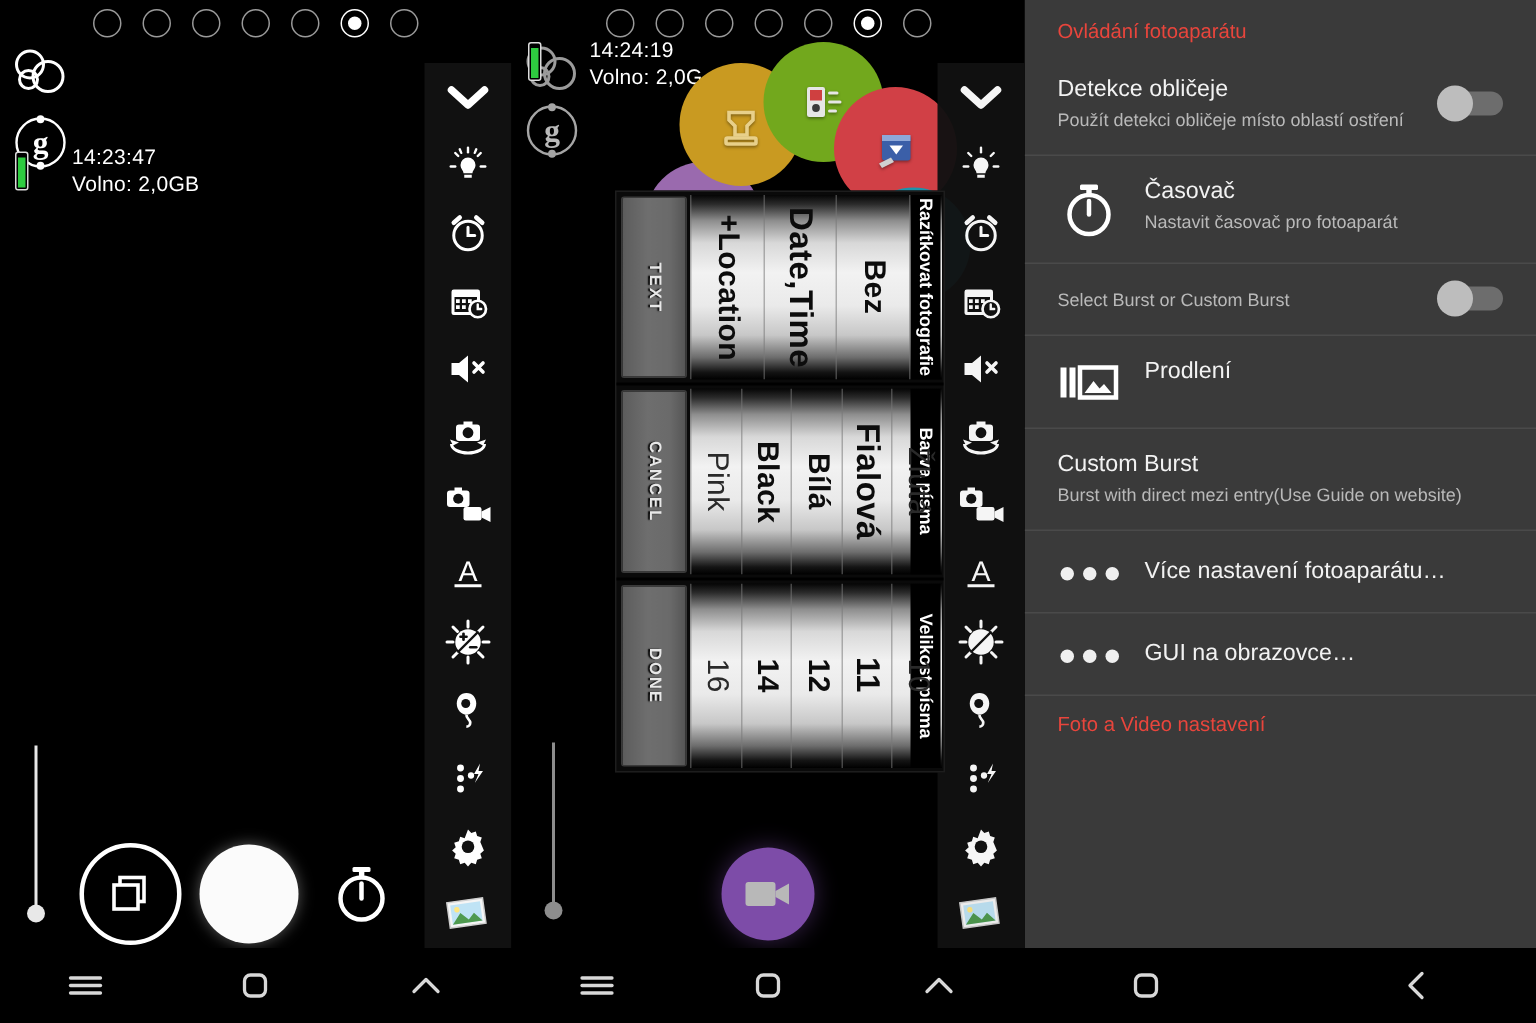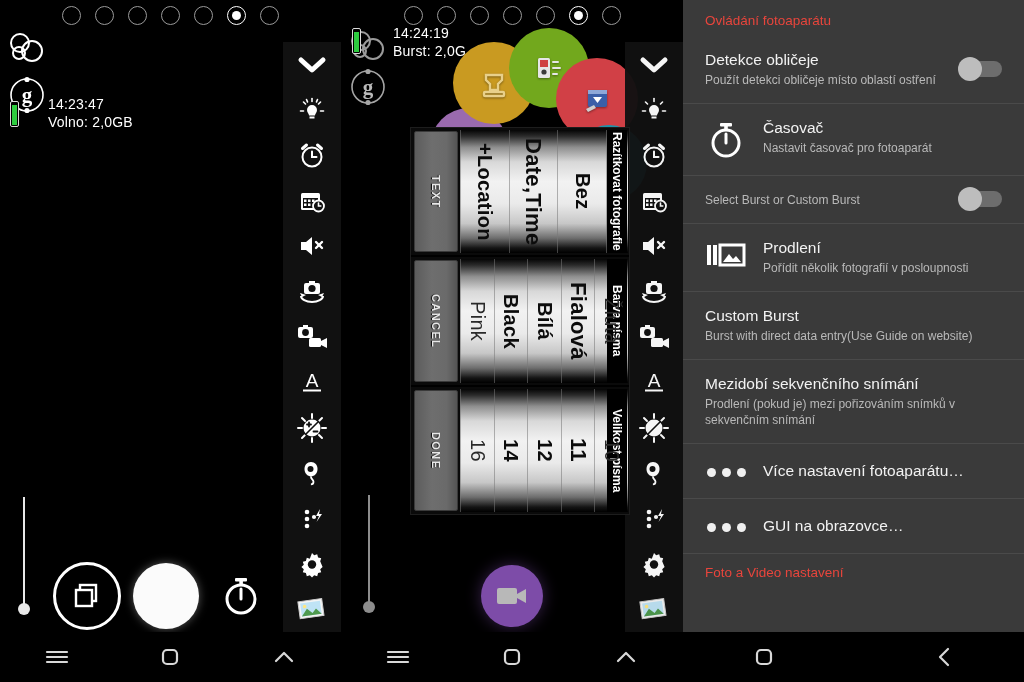--- a/index.html
+++ b/index.html
@@ -386,21 +386,21 @@
       <svg width="42" height="42" viewBox="0 0 42 42">
         <circle cx="21" cy="21" r="16" fill="none" stroke="#cfcfcf" stroke-width="1.6"></circle>
         <circle cx="21" cy="5.5" r="2.6" fill="#cfcfcf"></circle>
         <circle cx="21" cy="36.5" r="2.6" fill="#cfcfcf"></circle>
         <text x="21" y="28" text-anchor="middle" font-family="Liberation Serif, serif" font-size="21" font-weight="bold" fill="#e8e8e8">g</text>
       </svg>
     </div>
 
     <div class="statusline" style="left:52px; top:24px;">
       <div>14:24:19</div>
-      <div>Burst: 2,0G</div>
+      <div>Volno: 2,0G</div>
     </div>
 
     <div class="bubble" style="left:89px; top:108px; width:78px; height:78px; background:#9a6aae;">
       <svg class="bi" width="34" height="34" viewBox="0 0 34 34">
         <rect x="8" y="8" width="18" height="18" rx="2" fill="none" stroke="#e2d4ea" stroke-width="2.4"></rect>
         <path d="M4 11h4M26 23h4M11 4v4M23 26v4" stroke="#e2d4ea" stroke-width="2.4" stroke-linecap="round"></path>
       </svg>
     </div>
     <div class="bubble" style="left:112px; top:42px; width:82px; height:82px; background:#c99a21;">
       <svg class="bi" width="40" height="40" viewBox="0 0 40 40">
@@ -718,37 +718,30 @@
         <div class="sicon">
           <svg width="42" height="30" viewBox="0 0 42 30">
             <rect x="2" y="5" width="4" height="20" fill="#fff"></rect>
             <rect x="8" y="5" width="4" height="20" fill="#fff"></rect>
             <rect x="15" y="5" width="24" height="20" fill="none" stroke="#fff" stroke-width="3"></rect>
             <path d="M18 22l6-8 4 5 3-3 5 6z" fill="#fff"></path>
           </svg>
         </div>
         <div class="stext">
           <div class="stitle">Prodlení</div>
-          <div class="ssub">Pořídit několik fotografií v posloupnosti</div>
         </div>
       </div>
 
       <div class="srow">
         <div class="stext">
           <div class="stitle">Custom Burst</div>
-          <div class="ssub">Burst with direct data entry(Use Guide on website)</div>
-        </div>
-      </div>
-
-      <div class="srow">
-        <div class="stext">
-          <div class="stitle">Mezidobí sekvenčního snímání</div>
-          <div class="ssub">Prodlení (pokud je) mezi pořizováním snímků v sekvenčním snímání</div>
-        </div>
-      </div>
+          <div class="ssub">Burst with direct mezi entry(Use Guide on website)</div>
+        </div>
+      </div>
+
 
       <div class="srow" style="align-items:center; padding-top:17px; padding-bottom:17px;">
         <div class="sicon">
           <div class="dots3">
               <i></i>
               <i></i>
               <i></i>
             </div>
         </div>
         <div class="stext">

